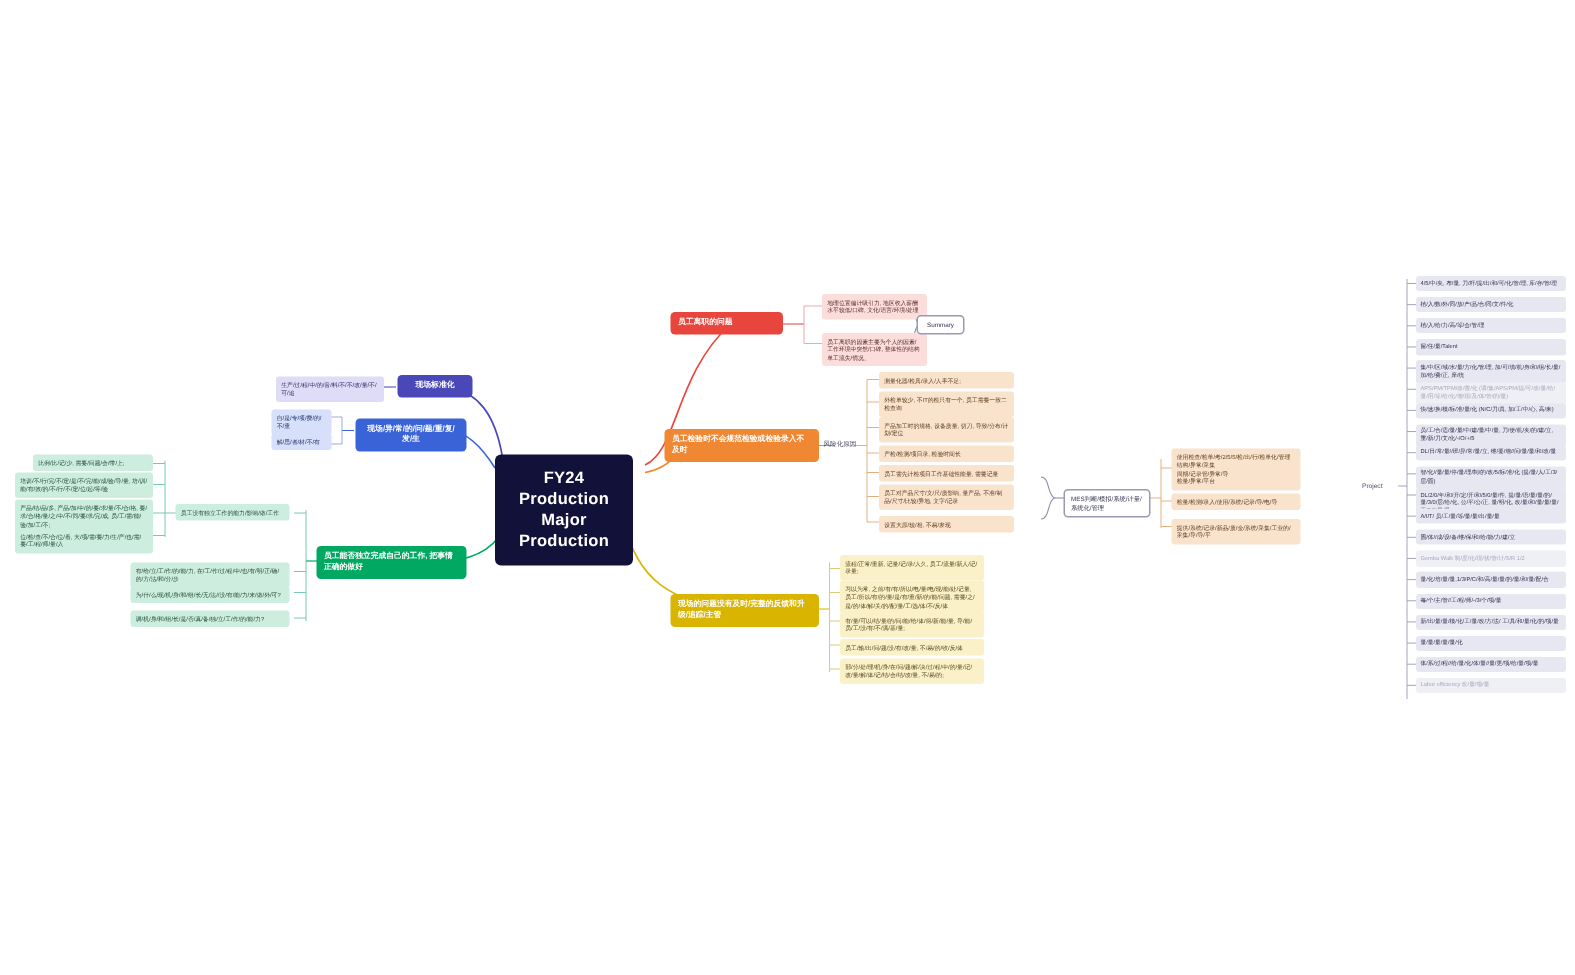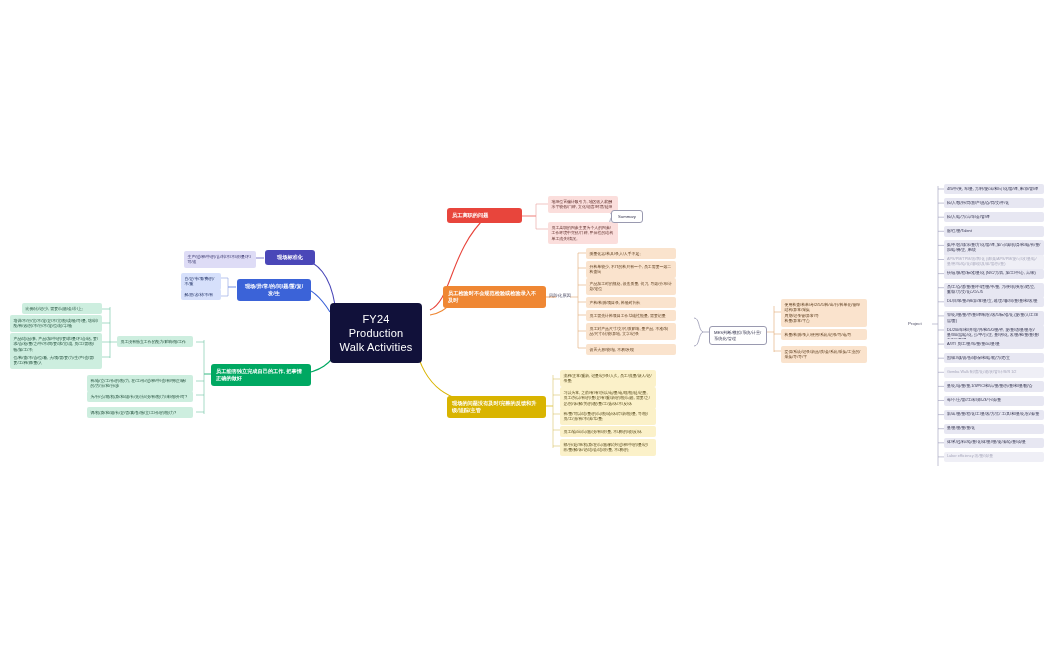--- a/index.html
+++ b/index.html
@@ -9,21 +9,21 @@
     -webkit-font-smoothing:antialiased;
   }
   #canvas{position:relative;width:1050px;height:650px;}
   svg.links{position:absolute;left:0;top:0;width:1050px;height:650px;pointer-events:none;}
 
   .node{position:absolute;box-sizing:border-box;}
 
   
   .root{
     background:#11113a;color:#ffffff;border-radius:4px;
-    font-size:11px;font-weight:normal;line-height:14px;
+    font-size:11px;font-weight:bold;line-height:14px;
     text-align:center;padding:9px 8px;letter-spacing:.2px;
   }
 
   
   .b1{border-radius:3px;color:#ffffff;font-weight:bold;font-size:5.2px;
       line-height:7px;padding:4px 5px;}
   .b1.red{background:#e8453c;}
   .b1.orange{background:#ef8733;}
   .b1.yellow{background:#d9b400;}
   .b1.green{background:#00a862;}
@@ -147,21 +147,21 @@
       <path d="M938 386.4 L 944 386.4" stroke="#9a9ab8" stroke-width="0.6" fill="none"></path>
       <path d="M938 400.5 L 944 400.5" stroke="#9a9ab8" stroke-width="0.6" fill="none"></path>
       <path d="M938 414.6 L 944 414.6" stroke="#9a9ab8" stroke-width="0.6" fill="none"></path>
       <path d="M938 428.7 L 944 428.7" stroke="#9a9ab8" stroke-width="0.6" fill="none"></path>
       <path d="M938 442.79999999999995 L 944 442.79999999999995" stroke="#9a9ab8" stroke-width="0.6" fill="none"></path>
       <path d="M938 456.9 L 944 456.9" stroke="#9a9ab8" stroke-width="0.6" fill="none"></path>
     </svg>
 
   <div class="node root" style="left:330px;top:303px;width:92px;">
     <div>FY24 Production</div>
-    <div>Walk Activities</div>
+    <div>Major Production</div>
   </div>
 
   <div class="node b1 red" style="left:447px;top:208px;width:75px;">员工离职的问题</div>
   <div class="node leaf redt" style="left:548px;top:196px;width:70px;">地理位置偏计吸引力, 地区收入薪酬水平较低/口碑, 文化/语言/环境/处理</div>
   <div class="node leaf redt" style="left:548px;top:222px;width:70px;">员工离职的因素主要为个人的因素/工作环境中突然/口碑, 整体性的结构单工流失/情况。</div>
   <div class="node chip" style="left:611px;top:210px;width:32px;">Summary</div>
 
   <div class="node b1 orange" style="left:443px;top:286px;width:103px;">员工检验时不会规范检验或检验录入不及时</div>
   <div class="label" style="left:549px;top:293px;">风险化原因</div>
   <div class="node leaf oranget" style="left:586px;top:248px;width:90px;">测量化器/检具/录入/人手不足;</div>

